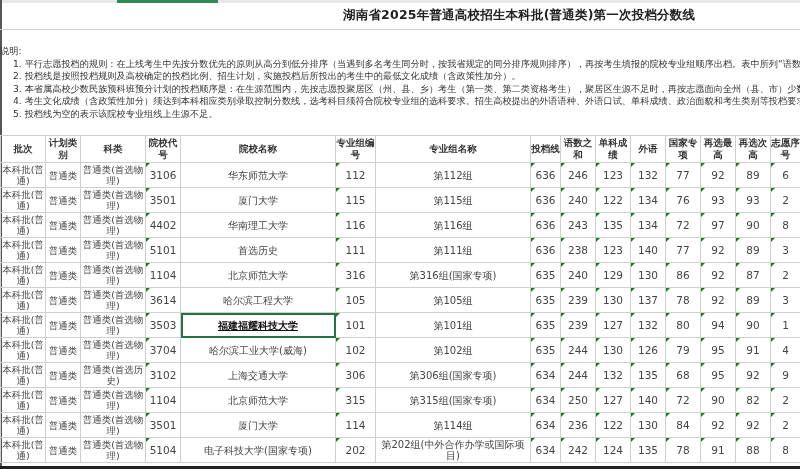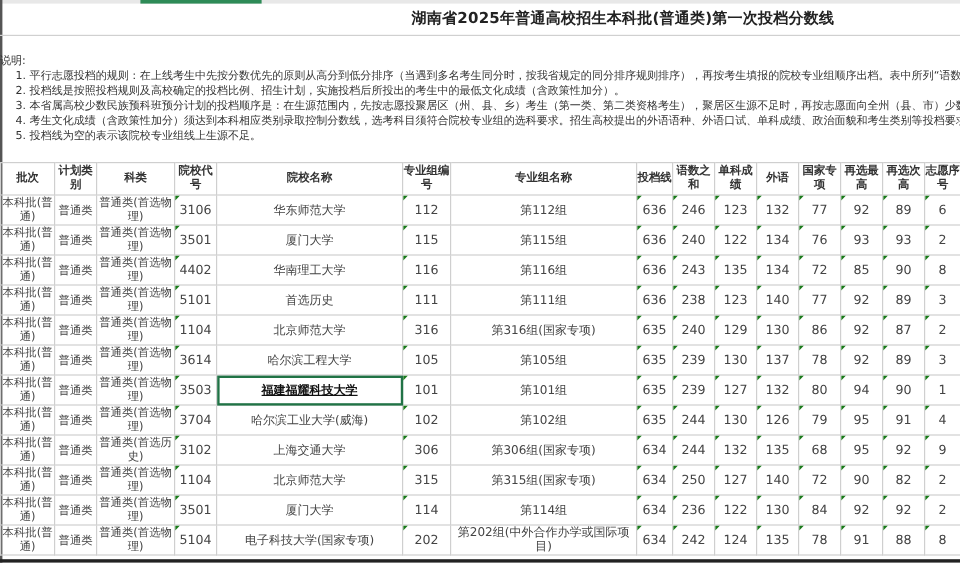--- a/index.html
+++ b/index.html
@@ -121,21 +121,21 @@
         <td class="small">普通类(首选物理)</td>
         <td class="mark num">4402</td>
         <td>华南理工大学</td>
         <td class="mark num">116</td>
         <td>第116组</td>
         <td class="mark num">636</td>
         <td class="mark num">243</td>
         <td class="mark num">135</td>
         <td class="mark num">134</td>
         <td class="mark num">72</td>
-        <td class="mark num">85</td>
+        <td class="mark num">97</td>
         <td class="mark num">90</td>
         <td class="mark num">8</td>
       </tr>
       <tr>
         <td class="small">本科批(普通)</td>
         <td class="small">普通类</td>
         <td class="small">普通类(首选物理)</td>
         <td class="mark num">5101</td>
         <td>首选历史</td>
         <td class="mark num">111</td>

